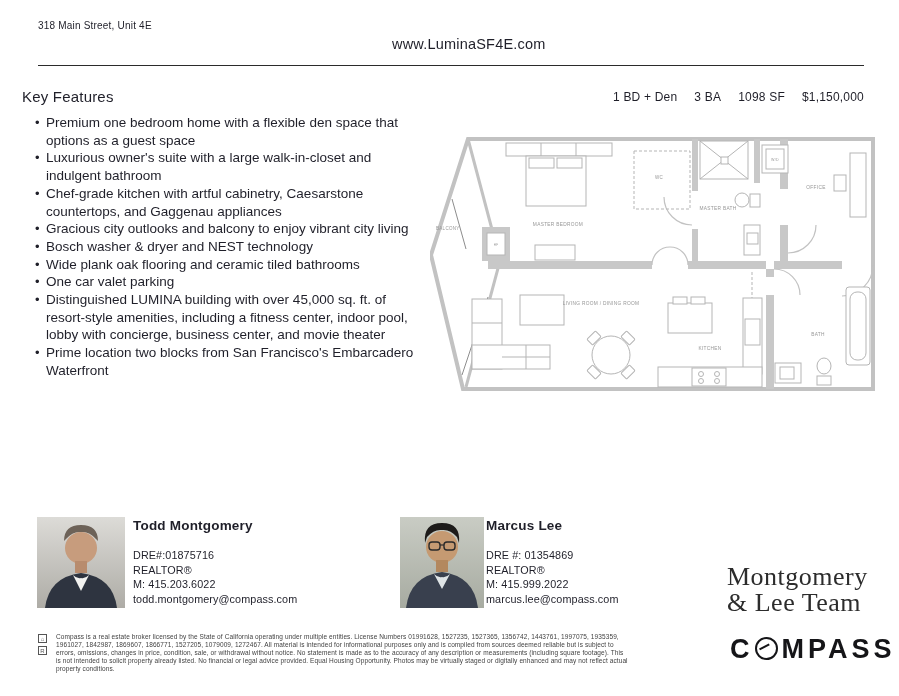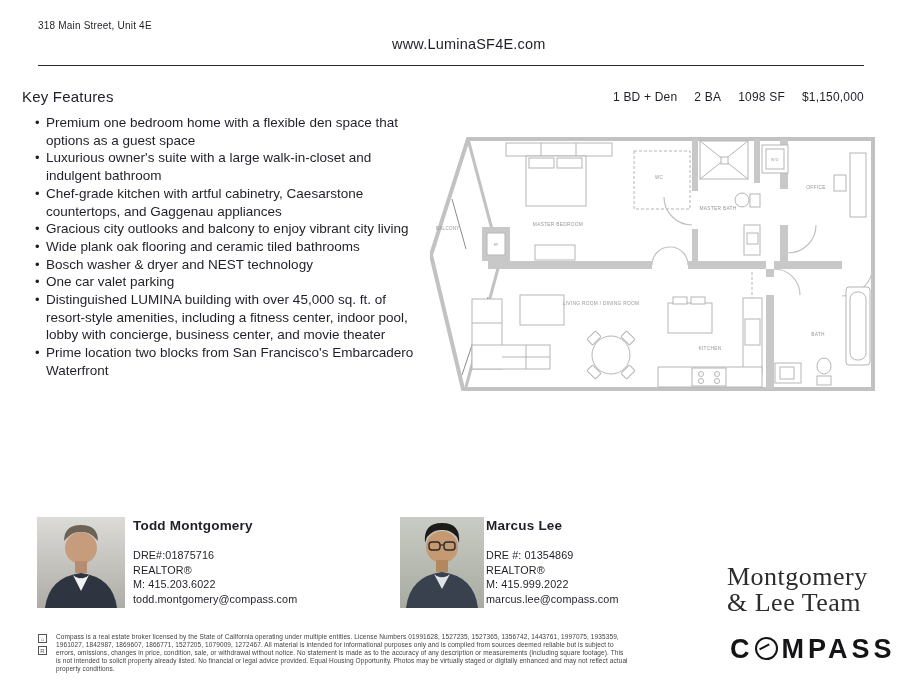--- a/index.html
+++ b/index.html
@@ -41,34 +41,34 @@
   .fineprint{left:56px;top:633px;width:574px;font-size:6.5px;line-height:8.1px;color:#3f3f3f;
       letter-spacing:.1px;}
 </style>
 </head>
 <body>
 
 <div class="abs hdr-address">318 Main Street, Unit 4E</div>
 <div class="abs hdr-site">www.LuminaSF4E.com</div>
 <div class="abs hdr-stats">
   <span>1 BD + Den</span>
-  <span>2 BA</span>
+  <span>3 BA</span>
   <span>1098 SF</span>
   <span>$1,150,000</span>
 </div>
 <div class="abs hdr-rule"></div>
 
 <div class="abs kf-title">Key Features</div>
 <ul class="abs kf-list">
   <li>Premium one bedroom home with a flexible den space that options as a guest space</li>
   <li>Luxurious owner's suite with a large walk-in-closet and indulgent bathroom</li>
   <li>Chef-grade kitchen with artful cabinetry, Caesarstone countertops, and Gaggenau appliances</li>
   <li>Gracious city outlooks and balcony to enjoy vibrant city living</li>
+  <li>Bosch washer &amp; dryer and NEST technology</li>
   <li>Wide plank oak flooring and ceramic tiled bathrooms</li>
-  <li>Bosch washer &amp; dryer and NEST technology</li>
   <li>One car valet parking</li>
   <li>Distinguished LUMINA building with over 45,000 sq. ft. of resort-style amenities, including a fitness center, indoor pool, lobby with concierge, business center, and movie theater</li>
   <li>Prime location two blocks from San Francisco's Embarcadero Waterfront</li>
 </ul>
 
 <svg class="abs plan" width="455" height="258" viewBox="0 0 455 258">
 
   <path d="M38,2 H443 V252 H33 L1,118 Z" fill="#ffffff" stroke="#c2c2c2" stroke-width="4" stroke-linejoin="miter"></path>
 
   <path d="M38,2 L64,100 L70,124 L36,250" fill="none" stroke="#c2c2c2" stroke-width="3"></path>

